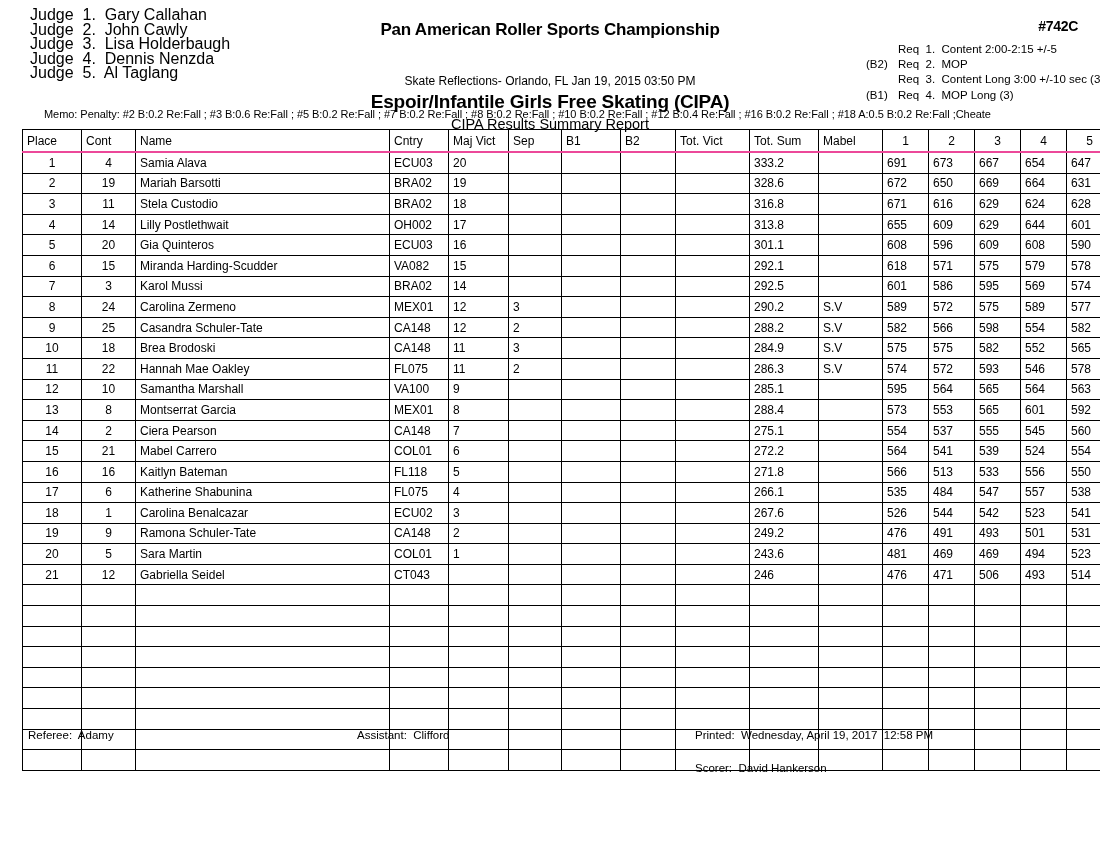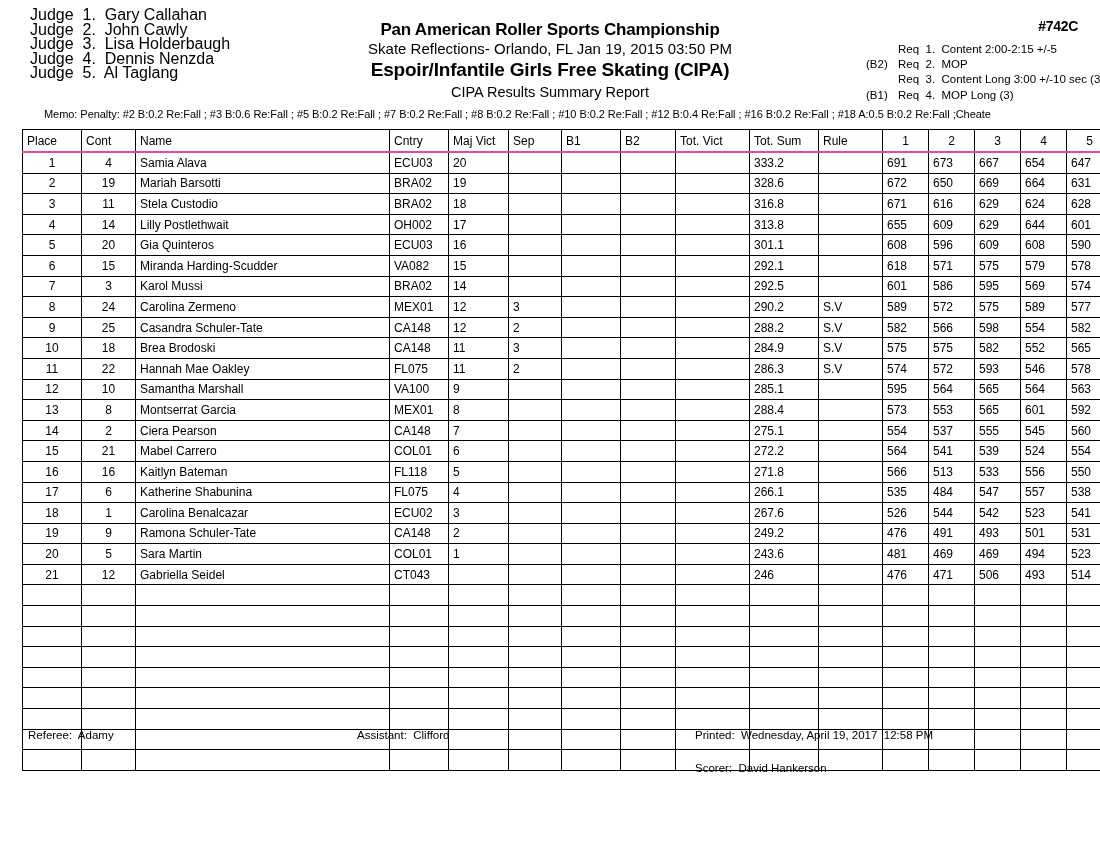--- a/index.html
+++ b/index.html
@@ -34,22 +34,23 @@
     width: 500px;
     text-align: center;
   }
   #title-block .evt-title {
     font-size: 17px;
     font-weight: bold;
     line-height: 20px;
     letter-spacing: -0.2px;
   }
   #title-block .evt-venue {
-    font-size: 15px;
+    font-size: 12px;
     line-height: 18px;
+    margin-top: 32px;
   }
   #title-block .evt-category {
     font-size: 19px;
     font-weight: bold;
     line-height: 24px;
     letter-spacing: -0.2px;
   }
   #title-block .evt-report {
     font-size: 14.5px;
     line-height: 20px;
@@ -183,21 +184,21 @@
         <th class="c-place">Place</th>
         <th class="c-cont">Cont</th>
         <th class="c-name">Name</th>
         <th class="c-cntry">Cntry</th>
         <th class="c-maj">Maj Vict</th>
         <th class="c-sep">Sep</th>
         <th class="c-b1">B1</th>
         <th class="c-b2">B2</th>
         <th class="c-tvict">Tot. Vict</th>
         <th class="c-tsum">Tot. Sum</th>
-        <th class="c-rule">Rule</th>
+        <th class="c-rule">Mabel</th>
         <th class="c-judge">1</th>
         <th class="c-judge">2</th>
         <th class="c-judge">3</th>
         <th class="c-judge">4</th>
         <th class="c-judge">5</th>
       </tr>
   </thead>
   <tbody>
       <tr>
         <td class="c-place">1</td>

